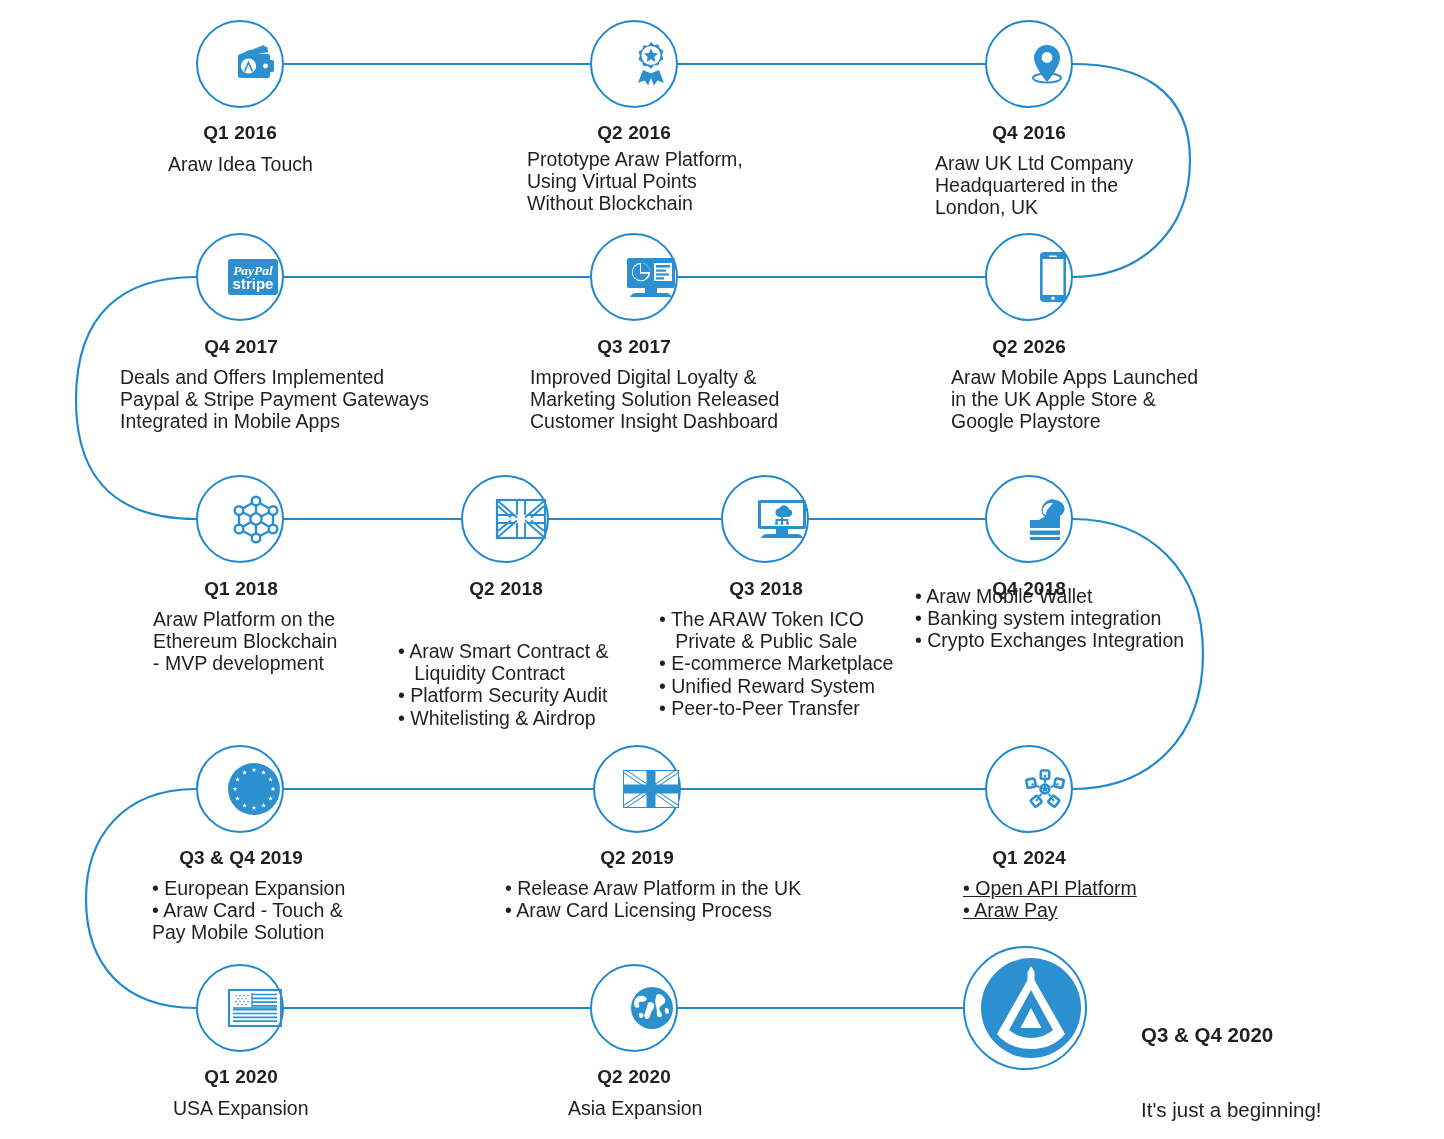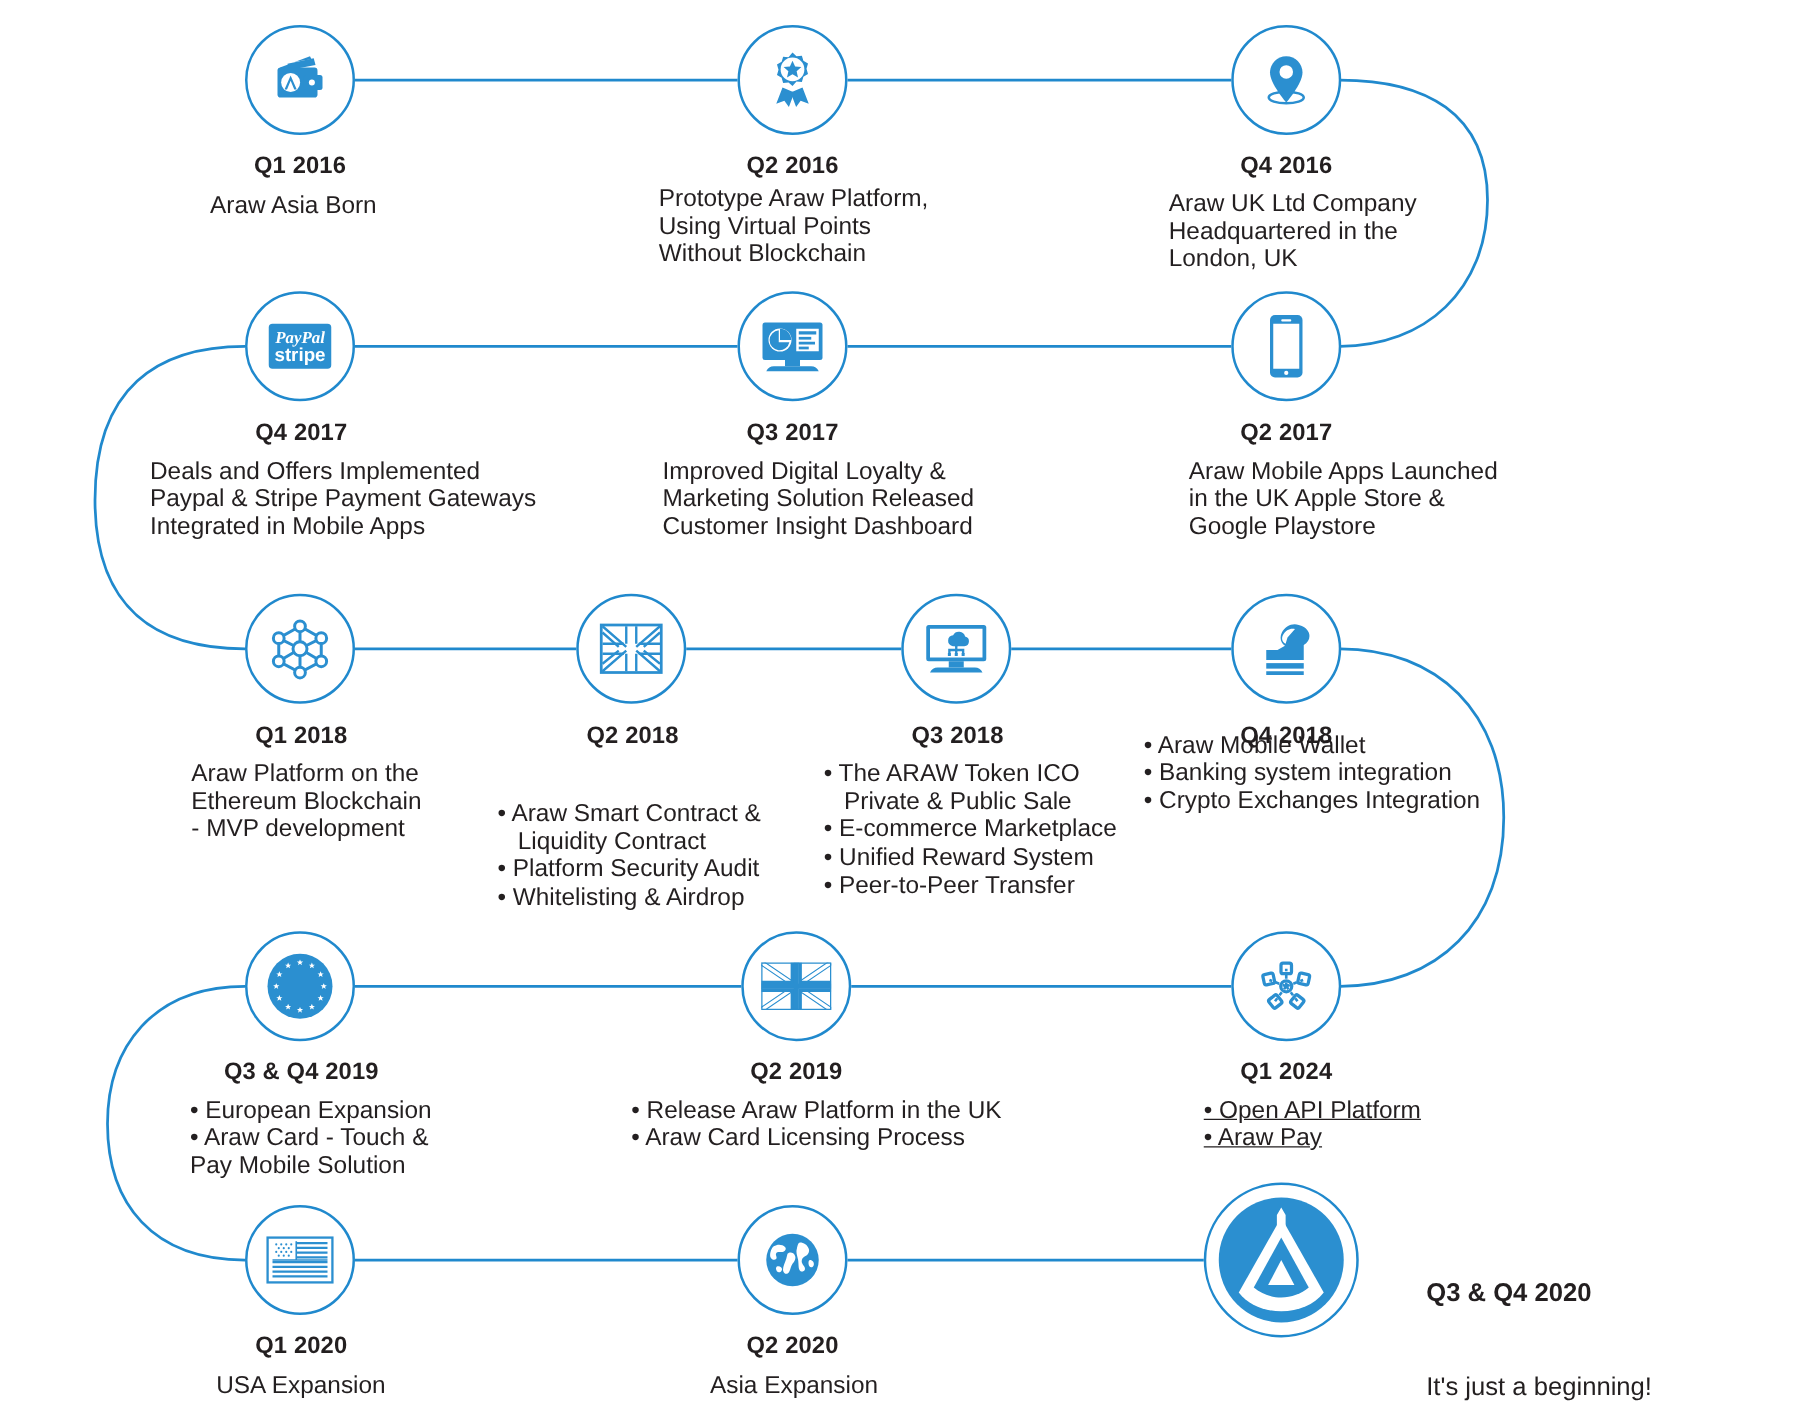--- a/index.html
+++ b/index.html
@@ -15,21 +15,21 @@
   #stage{position:absolute;left:0;top:0;width:1444px;height:1139px;}
   #wires{position:absolute;left:0;top:0;width:1444px;height:1139px;pointer-events:none;}
 
   .node{position:absolute;}
   .circ{
     position:absolute;
     border:2px solid #2089cd;
     border-radius:50%;
     background:#ffffff;
     box-sizing:border-box;
-    display:flex;align-items:center;justify-content:center;
+    display:flex;align-items:center;justify-content:flex-end;
   }
   .circ.c88{width:88px;height:88px;}
   .circ.c124{width:124px;height:124px;}
   .ico{display:block;}
 
   .lbl{
     position:absolute;
     font-size:19px;
     font-weight:bold;
     color:#231f20;
@@ -98,21 +98,21 @@
           <rect x="8" y="16" width="32" height="24" rx="2.5"></rect>
           <path d="M31 22 h11 a2 2 0 0 1 2 2 v8 a2 2 0 0 1 -2 2 h-11 a2 2 0 0 1 -2 -2 v-8 a2 2 0 0 1 2 -2 z"></path>
           <circle cx="35.5" cy="28" r="2.4" fill="#ffffff"></circle>
           <circle cx="18.5" cy="28" r="7.6" fill="#ffffff"></circle>
           <path d="M18.5 22.4 L23.4 33.6 L21.4 33.6 L18.5 26.6 L15.6 33.6 L13.6 33.6 Z"></path>
           <path d="M18.5 28.6 L20.6 33.6 L16.4 33.6 Z" fill="#ffffff"></path>
         </g>
       </svg>
     </div>
     <div class="lbl ctr" style="left:140px;top:122px;width:200px;">Q1 2016</div>
-    <div class="desc" style="left:168px;top:153px;">Araw Asia Born</div>
+    <div class="desc" style="left:168px;top:153px;">Araw Idea Touch</div>
   </div>
 
   <div class="node">
     <div class="circ c88" style="left:590px;top:20px;">
       <svg class="ico" width="50" height="50" viewBox="0 0 50 50">
         <g fill="#2b8fd0">
           <path d="M17 31 l-5 13 l6.5 -2.5 l3.6 5 l4.4 -11.5 z"></path>
           <path d="M33 31 l5 13 l-6.5 -2.5 l-3.6 5 l-4.4 -11.5 z"></path>
           <path d="M25 3 l3.2 2.9 l4.3 -0.4 l1.2 4.1 l3.7 2.2 l-1.2 4.2 l1.2 4.2 l-3.7 2.2 l-1.2 4.1 l-4.3 -0.4 L25 29.8 l-3.2 -2.9 l-4.3 0.4 l-1.2 -4.1 l-3.7 -2.2 l1.2 -4.2 l-1.2 -4.2 l3.7 -2.2 l1.2 -4.1 l4.3 0.4 z"></path>
           <circle cx="25" cy="16.5" r="9.5" fill="#ffffff"></circle>
@@ -184,21 +184,21 @@
     <div class="circ c88" style="left:985px;top:233px;">
       <svg class="ico" width="36" height="54" viewBox="0 0 36 54">
         <g fill="#2b8fd0">
           <rect x="5" y="2" width="26" height="50" rx="4"></rect>
           <rect x="7.6" y="9" width="20.8" height="36" fill="#ffffff"></rect>
           <rect x="14" y="5.4" width="8" height="1.7" rx="0.8" fill="#ffffff"></rect>
           <circle cx="18" cy="48.3" r="1.7" fill="#ffffff"></circle>
         </g>
       </svg>
     </div>
-    <div class="lbl ctr" style="left:929px;top:336px;width:200px;">Q2 2017</div>
+    <div class="lbl ctr" style="left:929px;top:336px;width:200px;">Q2 2026</div>
     <div class="desc" style="left:951px;top:366px;">Araw Mobile Apps Launched
 in the UK Apple Store &amp;
 Google Playstore</div>
   </div>
 
   <div class="node">
     <div class="circ c88" style="left:196px;top:475px;">
       <svg class="ico" width="52" height="52" viewBox="0 0 52 52">
         <g fill="none" stroke="#2b8fd0" stroke-width="2.4">
           <path d="M26 8 L9 17.5 L9 36 L26 45 L43 36 L43 17.5 Z"></path>

